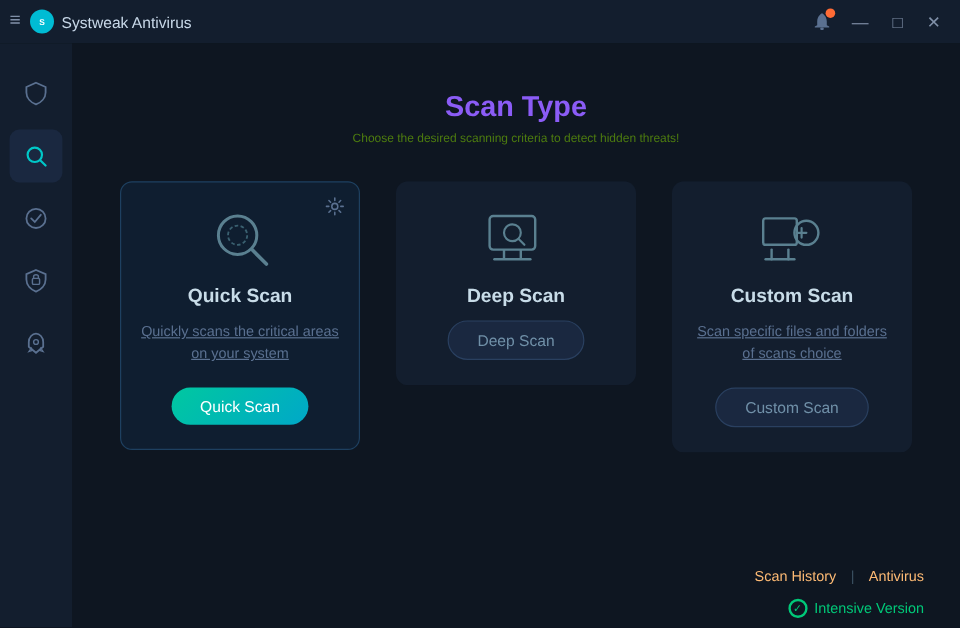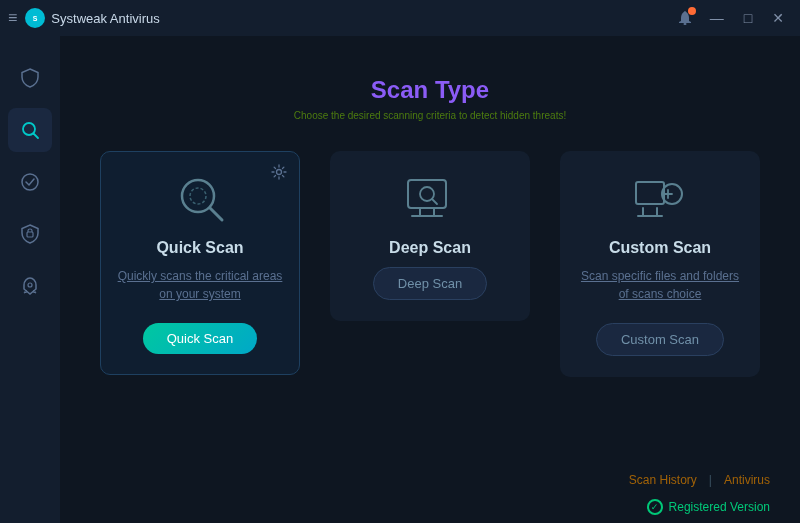--- a/index.html
+++ b/index.html
@@ -225,21 +225,21 @@
       justify-content: flex-end;
       align-items: center;
       padding: 10px 30px 8px;
     }
     .footer-links {
       display: flex;
       align-items: center;
       gap: 12px;
     }
     .footer-link {
-      color: #a16207;
+      color: #fdba74;
       font-size: 12px;
       cursor: pointer;
     }
     .footer-divider {
       color: #3a5060;
       font-size: 12px;
     }
     .registered-version {
       display: flex;
       align-items: center;
@@ -411,17 +411,17 @@
 
     <div class="page-footer">
       <div class="footer-links">
         <span class="footer-link">Scan History</span>
         <span class="footer-divider">|</span>
         <span class="footer-link">Antivirus</span>
       </div>
     </div>
     <div class="registered-version">
       <div class="check-circle">✓</div>
-      <span>Registered Version</span>
+      <span>Intensive Version</span>
     </div>
 
   </div>
 </div>
 
 </body></html>

